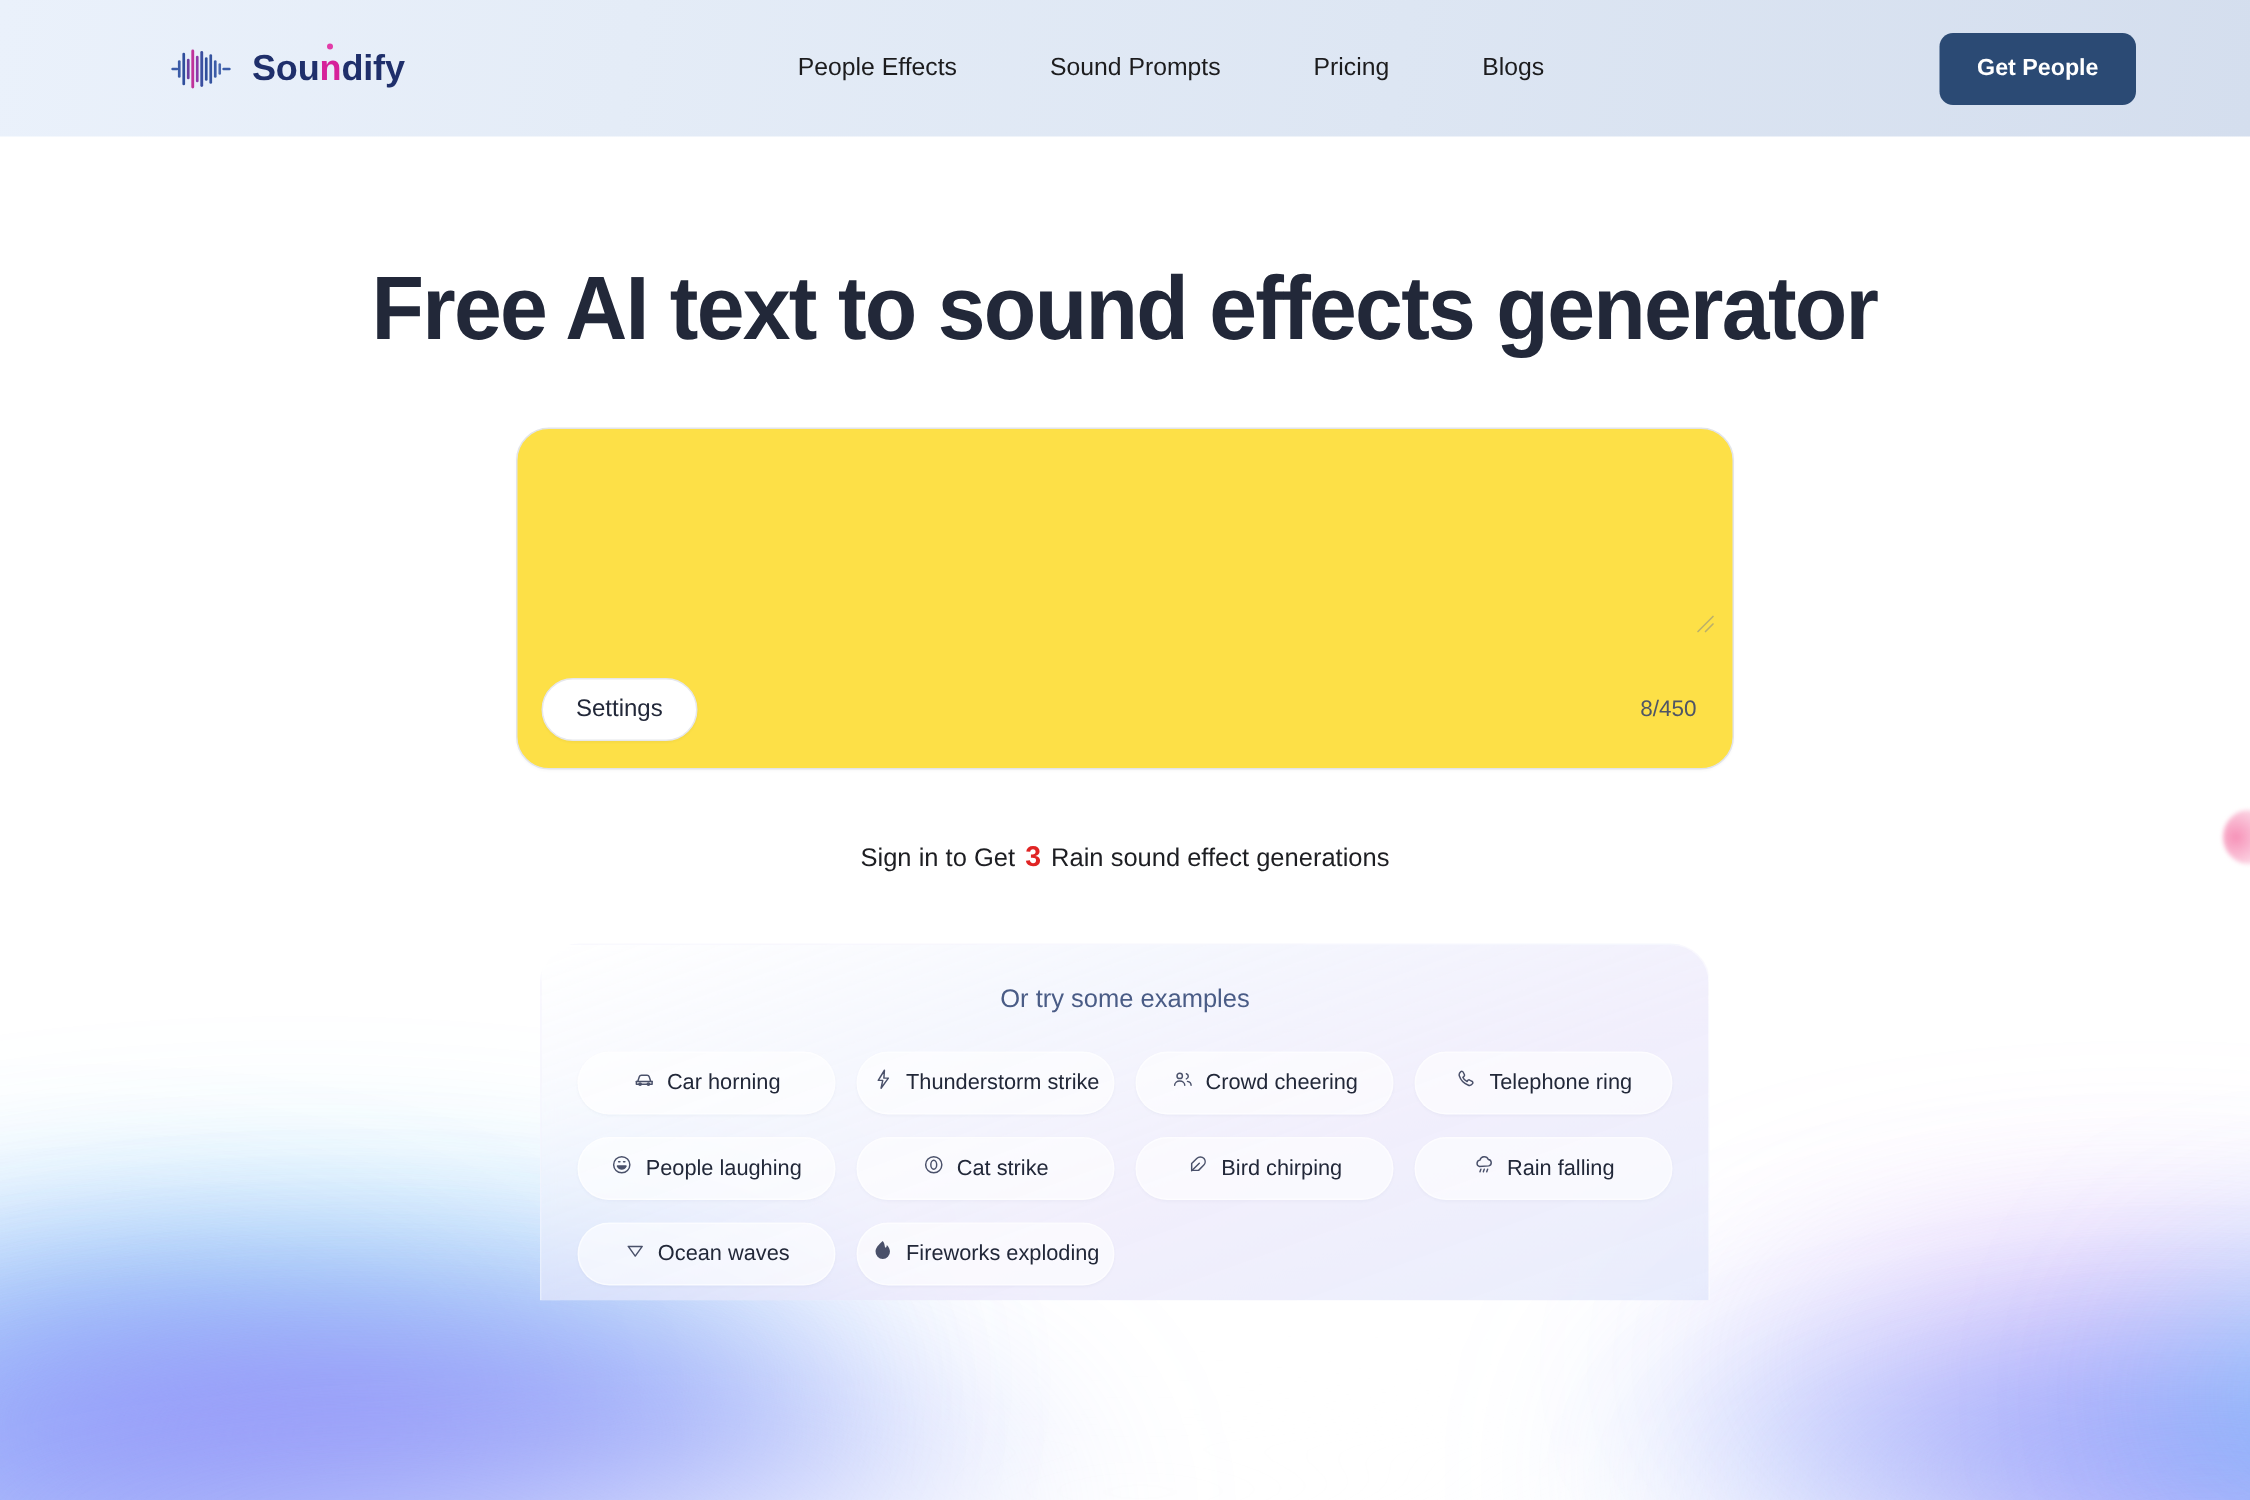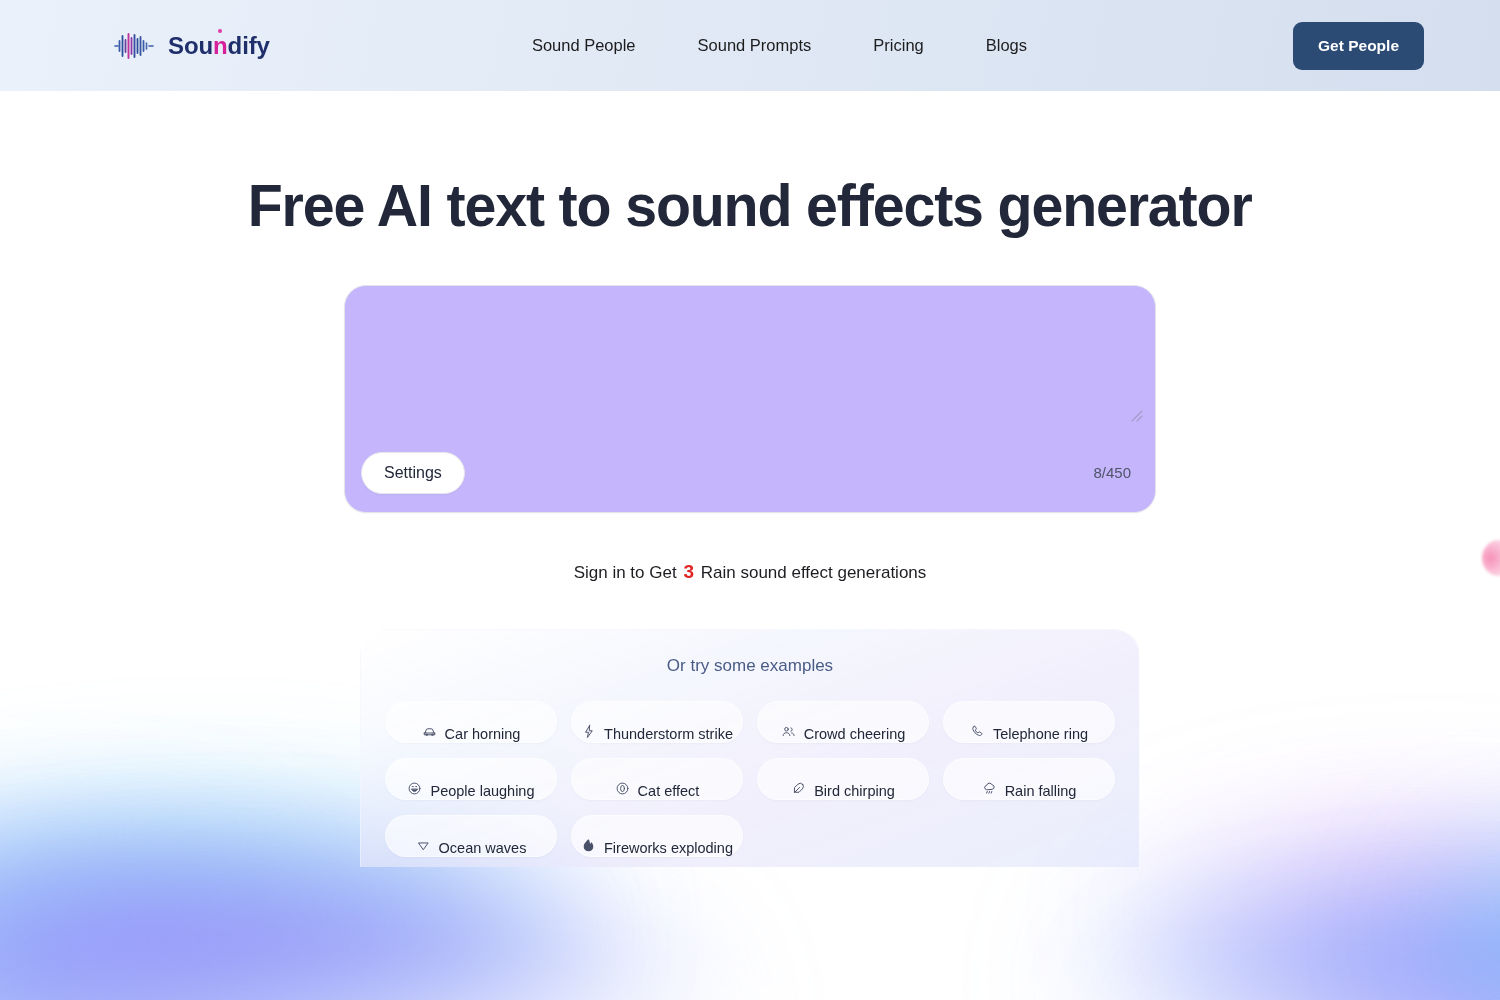--- a/index.html
+++ b/index.html
@@ -190,21 +190,21 @@
     font-size: 17.5px;
     line-height: 27px;
     color: #242529;
   }
 
   
   .prompt-card {
     margin-top: 46px;
     width: 812px;
     height: 228px;
-    background: #c4b5fd;
+    background: #fde047;
     border: 1px solid #e2e4e9;
     border-radius: 22px;
     position: relative;
     box-shadow: 0 1px 2px rgba(16,24,40,0.03);
   }
 
   .prompt-area {
     position: absolute;
     left: 0; right: 0; top: 0;
     height: 150px;
@@ -310,21 +310,21 @@
     grid-template-columns: repeat(4, 1fr);
     gap: 15px 14px;
   }
 
   .chip {
     height: 42px;
     border-radius: 21px;
     background: rgba(255,255,255,0.62);
     border: 1px solid rgba(255,255,255,0.55);
     display: flex;
-    align-items: flex-end;
+    align-items: center;
     justify-content: center;
     gap: 8px;
     font-size: 14.5px;
     color: #222839;
     cursor: pointer;
     white-space: nowrap;
     box-shadow: 0 1px 2px rgba(80,90,140,0.05);
   }
   .chip svg { width: 15px; height: 15px; flex: none; opacity: 0.85; }
   .chip-label { line-height: 1; }
@@ -363,21 +363,21 @@
           <line x1="30.5" y1="9" x2="30.5" y2="19" stroke="#3b5ca8" stroke-width="1.8"></line>
           <line x1="33.5" y1="11" x2="33.5" y2="17" stroke="#4a6ab0" stroke-width="1.7"></line>
           <line x1="36" y1="14" x2="40" y2="14" stroke="#3b5ca8" stroke-width="1.6"></line>
         </g>
       </svg>
     </span>
     <span class="brand-name"><span>Sou</span><span class="n-glyph">n</span><span>dify</span></span>
   </a>
 
   <nav class="main-nav">
-    <a class="nav-link">Sound People</a>
+    <a class="nav-link">People Effects</a>
     <a class="nav-link">Sound Prompts</a>
     <a class="nav-link">Pricing</a>
     <a class="nav-link">Blogs</a>
   </nav>
 
   <button class="get-started-btn">Get People</button>
 </header>
 
 <main class="main">
 
@@ -460,21 +460,21 @@
         <span class="chip-label">People laughing</span>
       </div>
 
       <div class="chip">
         <span>
           <svg viewBox="0 0 20 20" fill="none" stroke="#2b3350" stroke-width="1.3" stroke-linecap="round" stroke-linejoin="round">
             <circle cx="10" cy="10" r="7.2"></circle>
             <ellipse cx="10" cy="10" rx="2.6" ry="4"></ellipse>
           </svg>
         </span>
-        <span class="chip-label">Cat effect</span>
+        <span class="chip-label">Cat strike</span>
       </div>
 
       <div class="chip">
         <span>
           <svg viewBox="0 0 20 20" fill="none" stroke="#2b3350" stroke-width="1.3" stroke-linecap="round" stroke-linejoin="round">
             <path d="M15.6 4.4a4.6 4.6 0 00-6.5 0L4.6 8.9V15h6.1l4.5-4.5a4.6 4.6 0 00.4-6.1z"></path>
             <line x1="4.6" y1="15.4" x2="11.4" y2="8.6"></line>
           </svg>
         </span>
         <span class="chip-label">Bird chirping</span>

